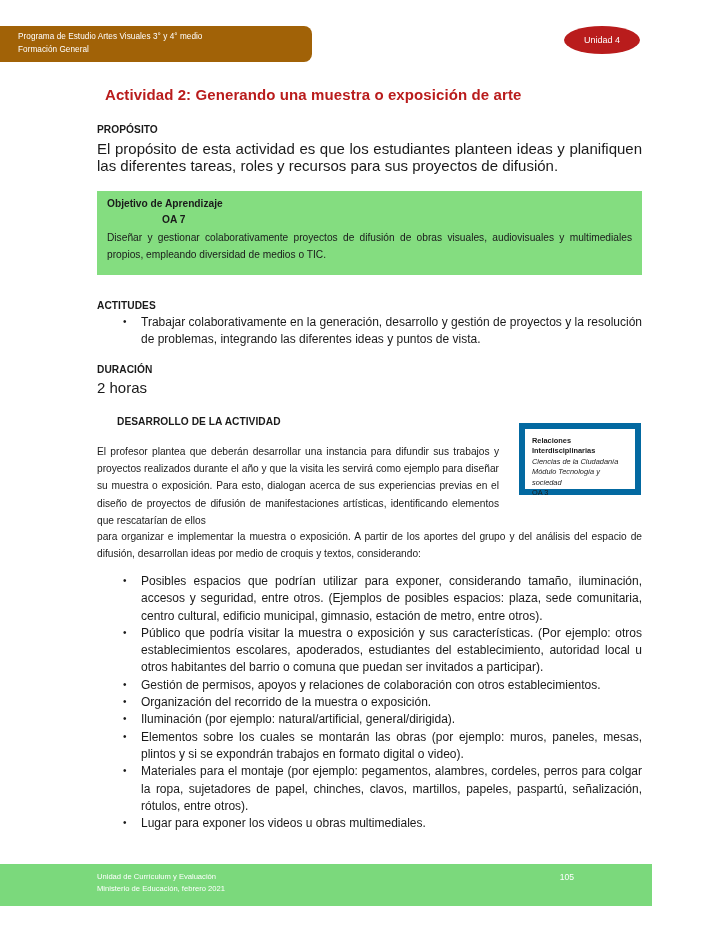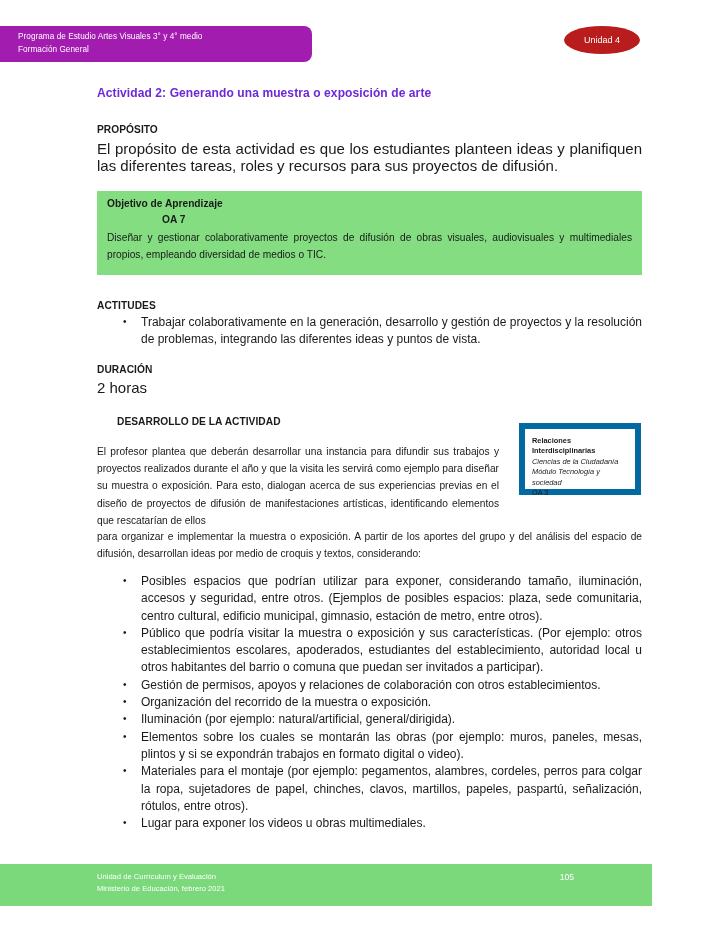--- a/index.html
+++ b/index.html
@@ -16,21 +16,21 @@
     overflow: hidden;
   }
 
   
   .header-band {
     position: absolute;
     left: 0;
     top: 26px;
     width: 312px;
     height: 36px;
-    background: #a21caf;
+    background: #a16207;
     border-radius: 0 8px 8px 0;
     box-sizing: border-box;
     padding: 5px 0 0 18px;
   }
   .header-band .line {
     color: #ffffff;
     font-size: 8.2px;
     line-height: 12.6px;
     letter-spacing: 0.05px;
     white-space: nowrap;
@@ -54,24 +54,24 @@
   .page {
     position: absolute;
     left: 97px;
     top: 0;
     width: 545px;
   }
 
   .activity-title {
     position: absolute;
     top: 86px;
-    left: 0;
-    width: 545px;
-    color: #6d28d9;
-    font-size: 12px;
+    left: 8px;
+    width: 545px;
+    color: #b91c1c;
+    font-size: 15px;
     font-weight: bold;
     letter-spacing: 0.1px;
   }
 
   .sec-head {
     font-size: 10.2px;
     font-weight: bold;
     letter-spacing: 0.05px;
   }
   .body-txt {

